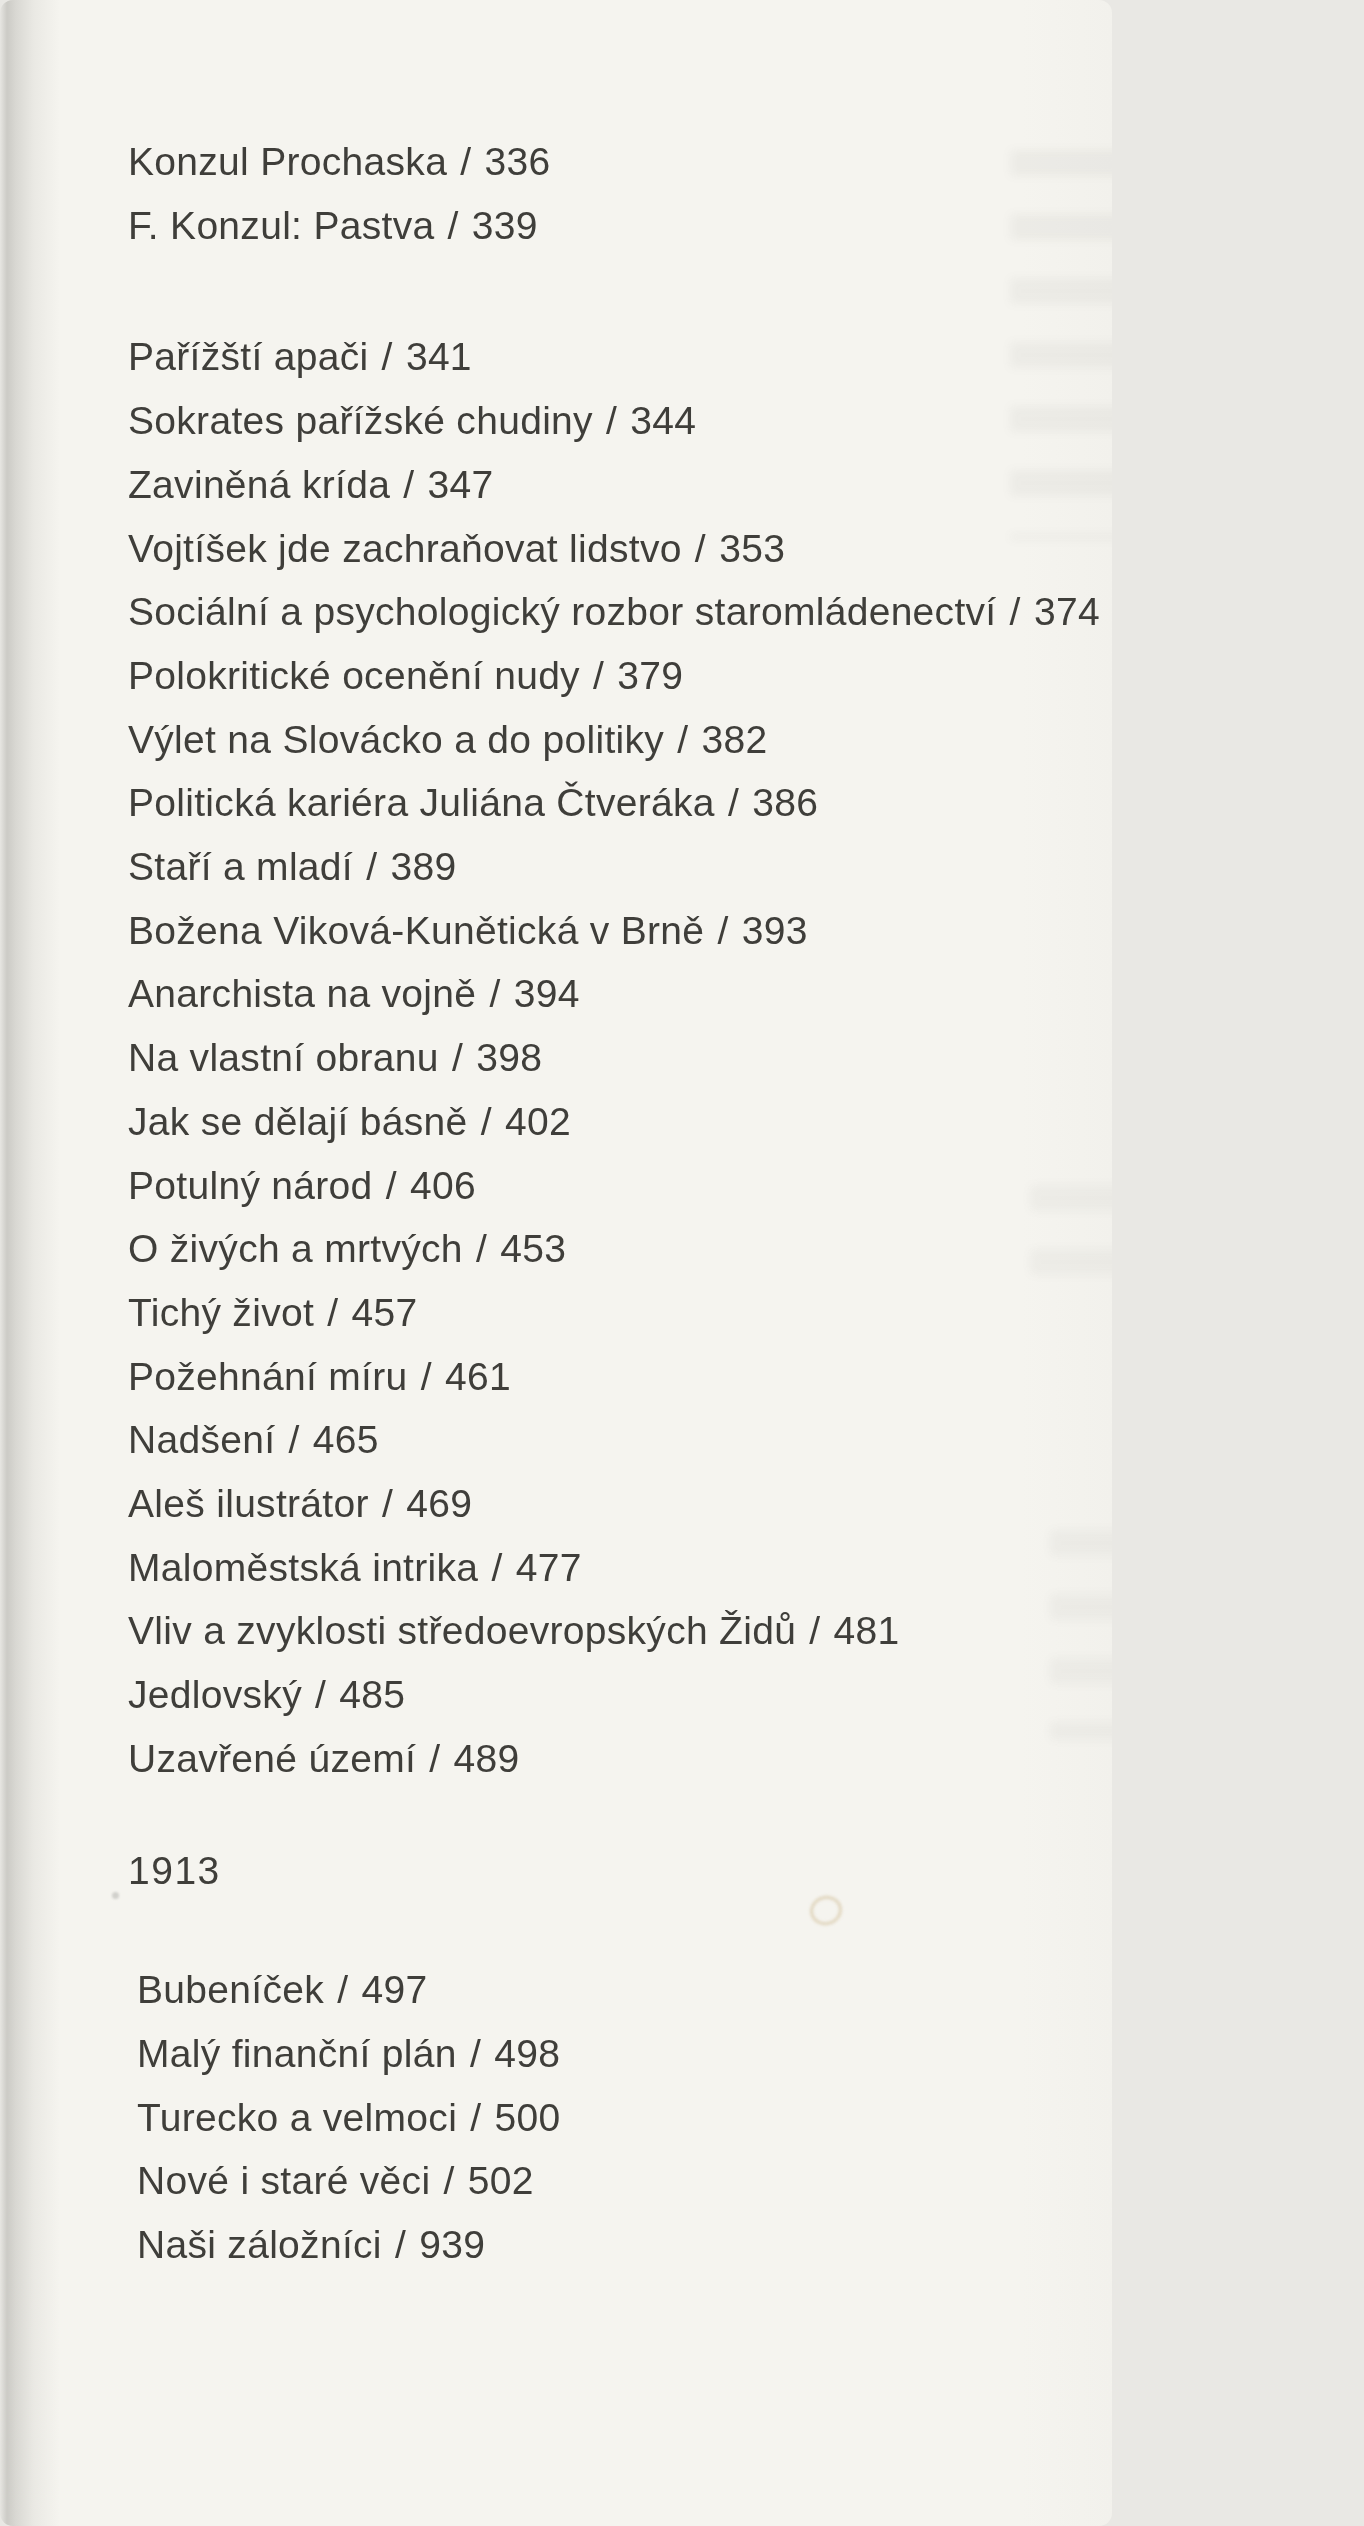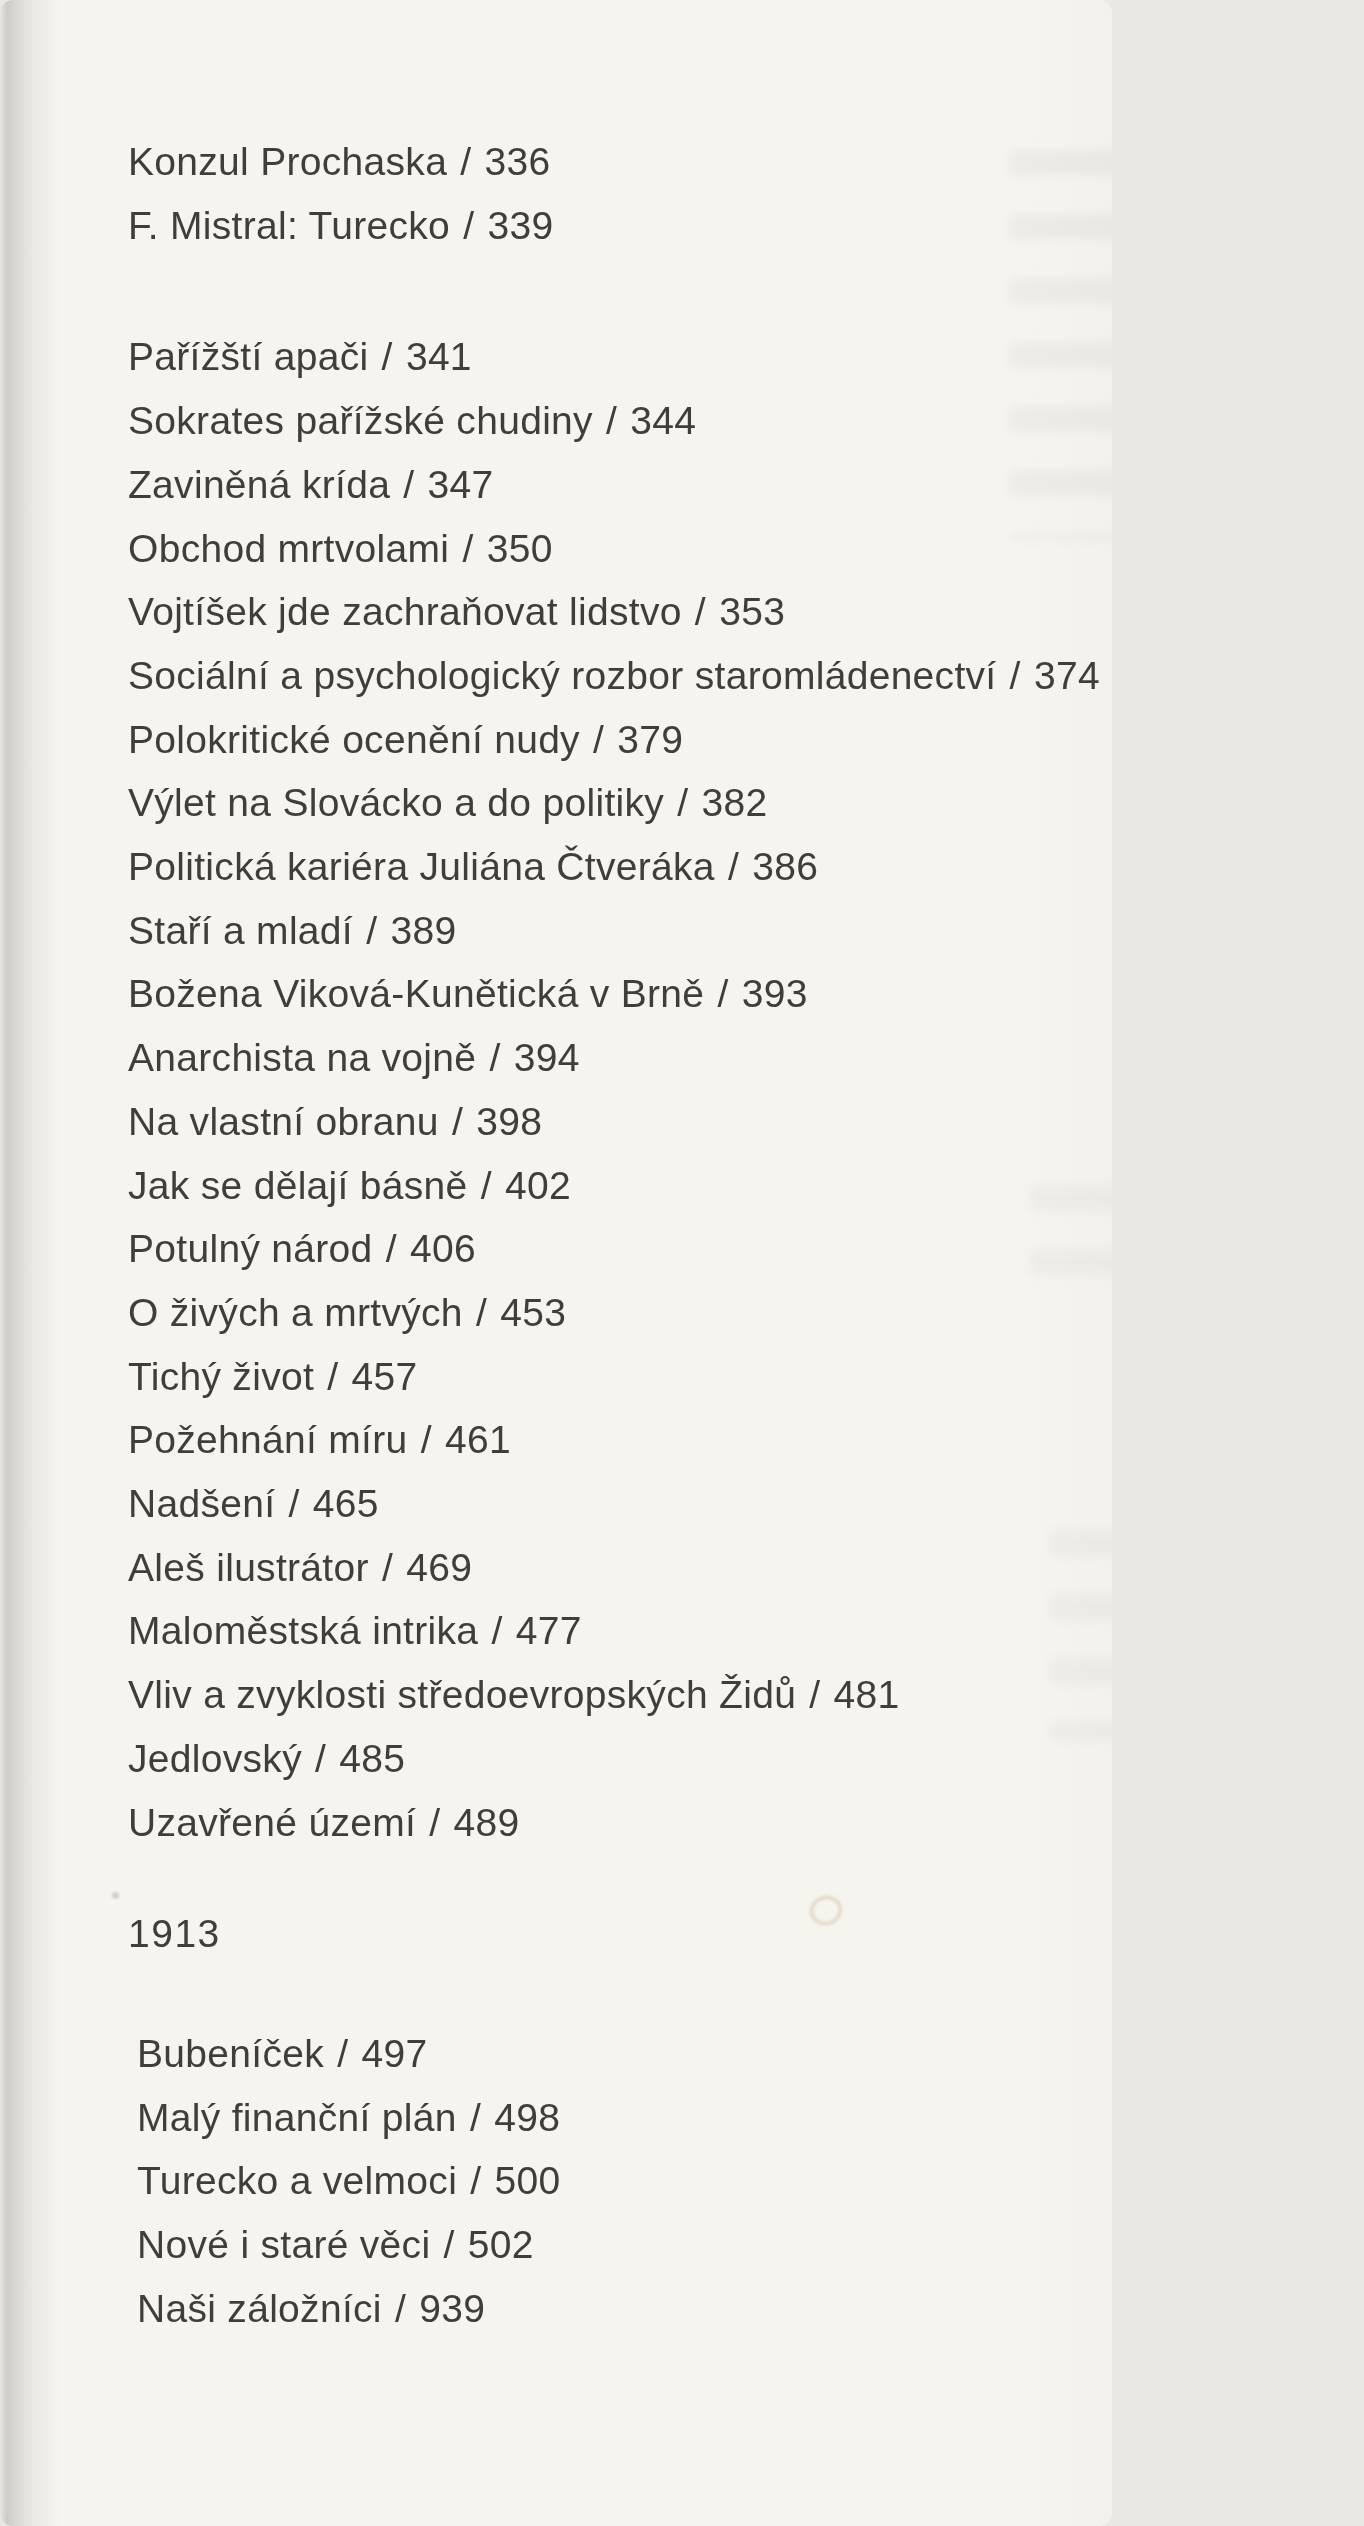--- a/index.html
+++ b/index.html
@@ -72,32 +72,31 @@
   <div class="ghost ghost-4"></div>
   <div class="smudge"></div>
   <div class="speck"></div>
 
   <div class="content">
 
     <div class="group group-1">
 
         <div class="toc-line"><span>Konzul Prochaska</span><span class="sep"> / </span><span>336</span></div>
 
-        <div class="toc-line"><span>F. Mistral: Turecko</span><span class="sep"> / </span><span>339</span></div>
+        <div class="toc-line"><span>F. Konzul: Pastva</span><span class="sep"> / </span><span>339</span></div>
       </div>
 
     <div class="group group-2">
 
         <div class="toc-line"><span>Pařížští apači</span><span class="sep"> / </span><span>341</span></div>
 
         <div class="toc-line"><span>Sokrates pařížské chudiny</span><span class="sep"> / </span><span>344</span></div>
 
         <div class="toc-line"><span>Zaviněná krída</span><span class="sep"> / </span><span>347</span></div>
 
-        <div class="toc-line"><span>Obchod mrtvolami</span><span class="sep"> / </span><span>350</span></div>
 
         <div class="toc-line"><span>Vojtíšek jde zachraňovat lidstvo</span><span class="sep"> / </span><span>353</span></div>
 
         <div class="toc-line"><span>Sociální a psychologický rozbor staromládenectví</span><span class="sep"> / </span><span>374</span></div>
 
         <div class="toc-line"><span>Polokritické ocenění nudy</span><span class="sep"> / </span><span>379</span></div>
 
         <div class="toc-line"><span>Výlet na Slovácko a do politiky</span><span class="sep"> / </span><span>382</span></div>
 
         <div class="toc-line"><span>Politická kariéra Juliána Čtveráka</span><span class="sep"> / </span><span>386</span></div>

